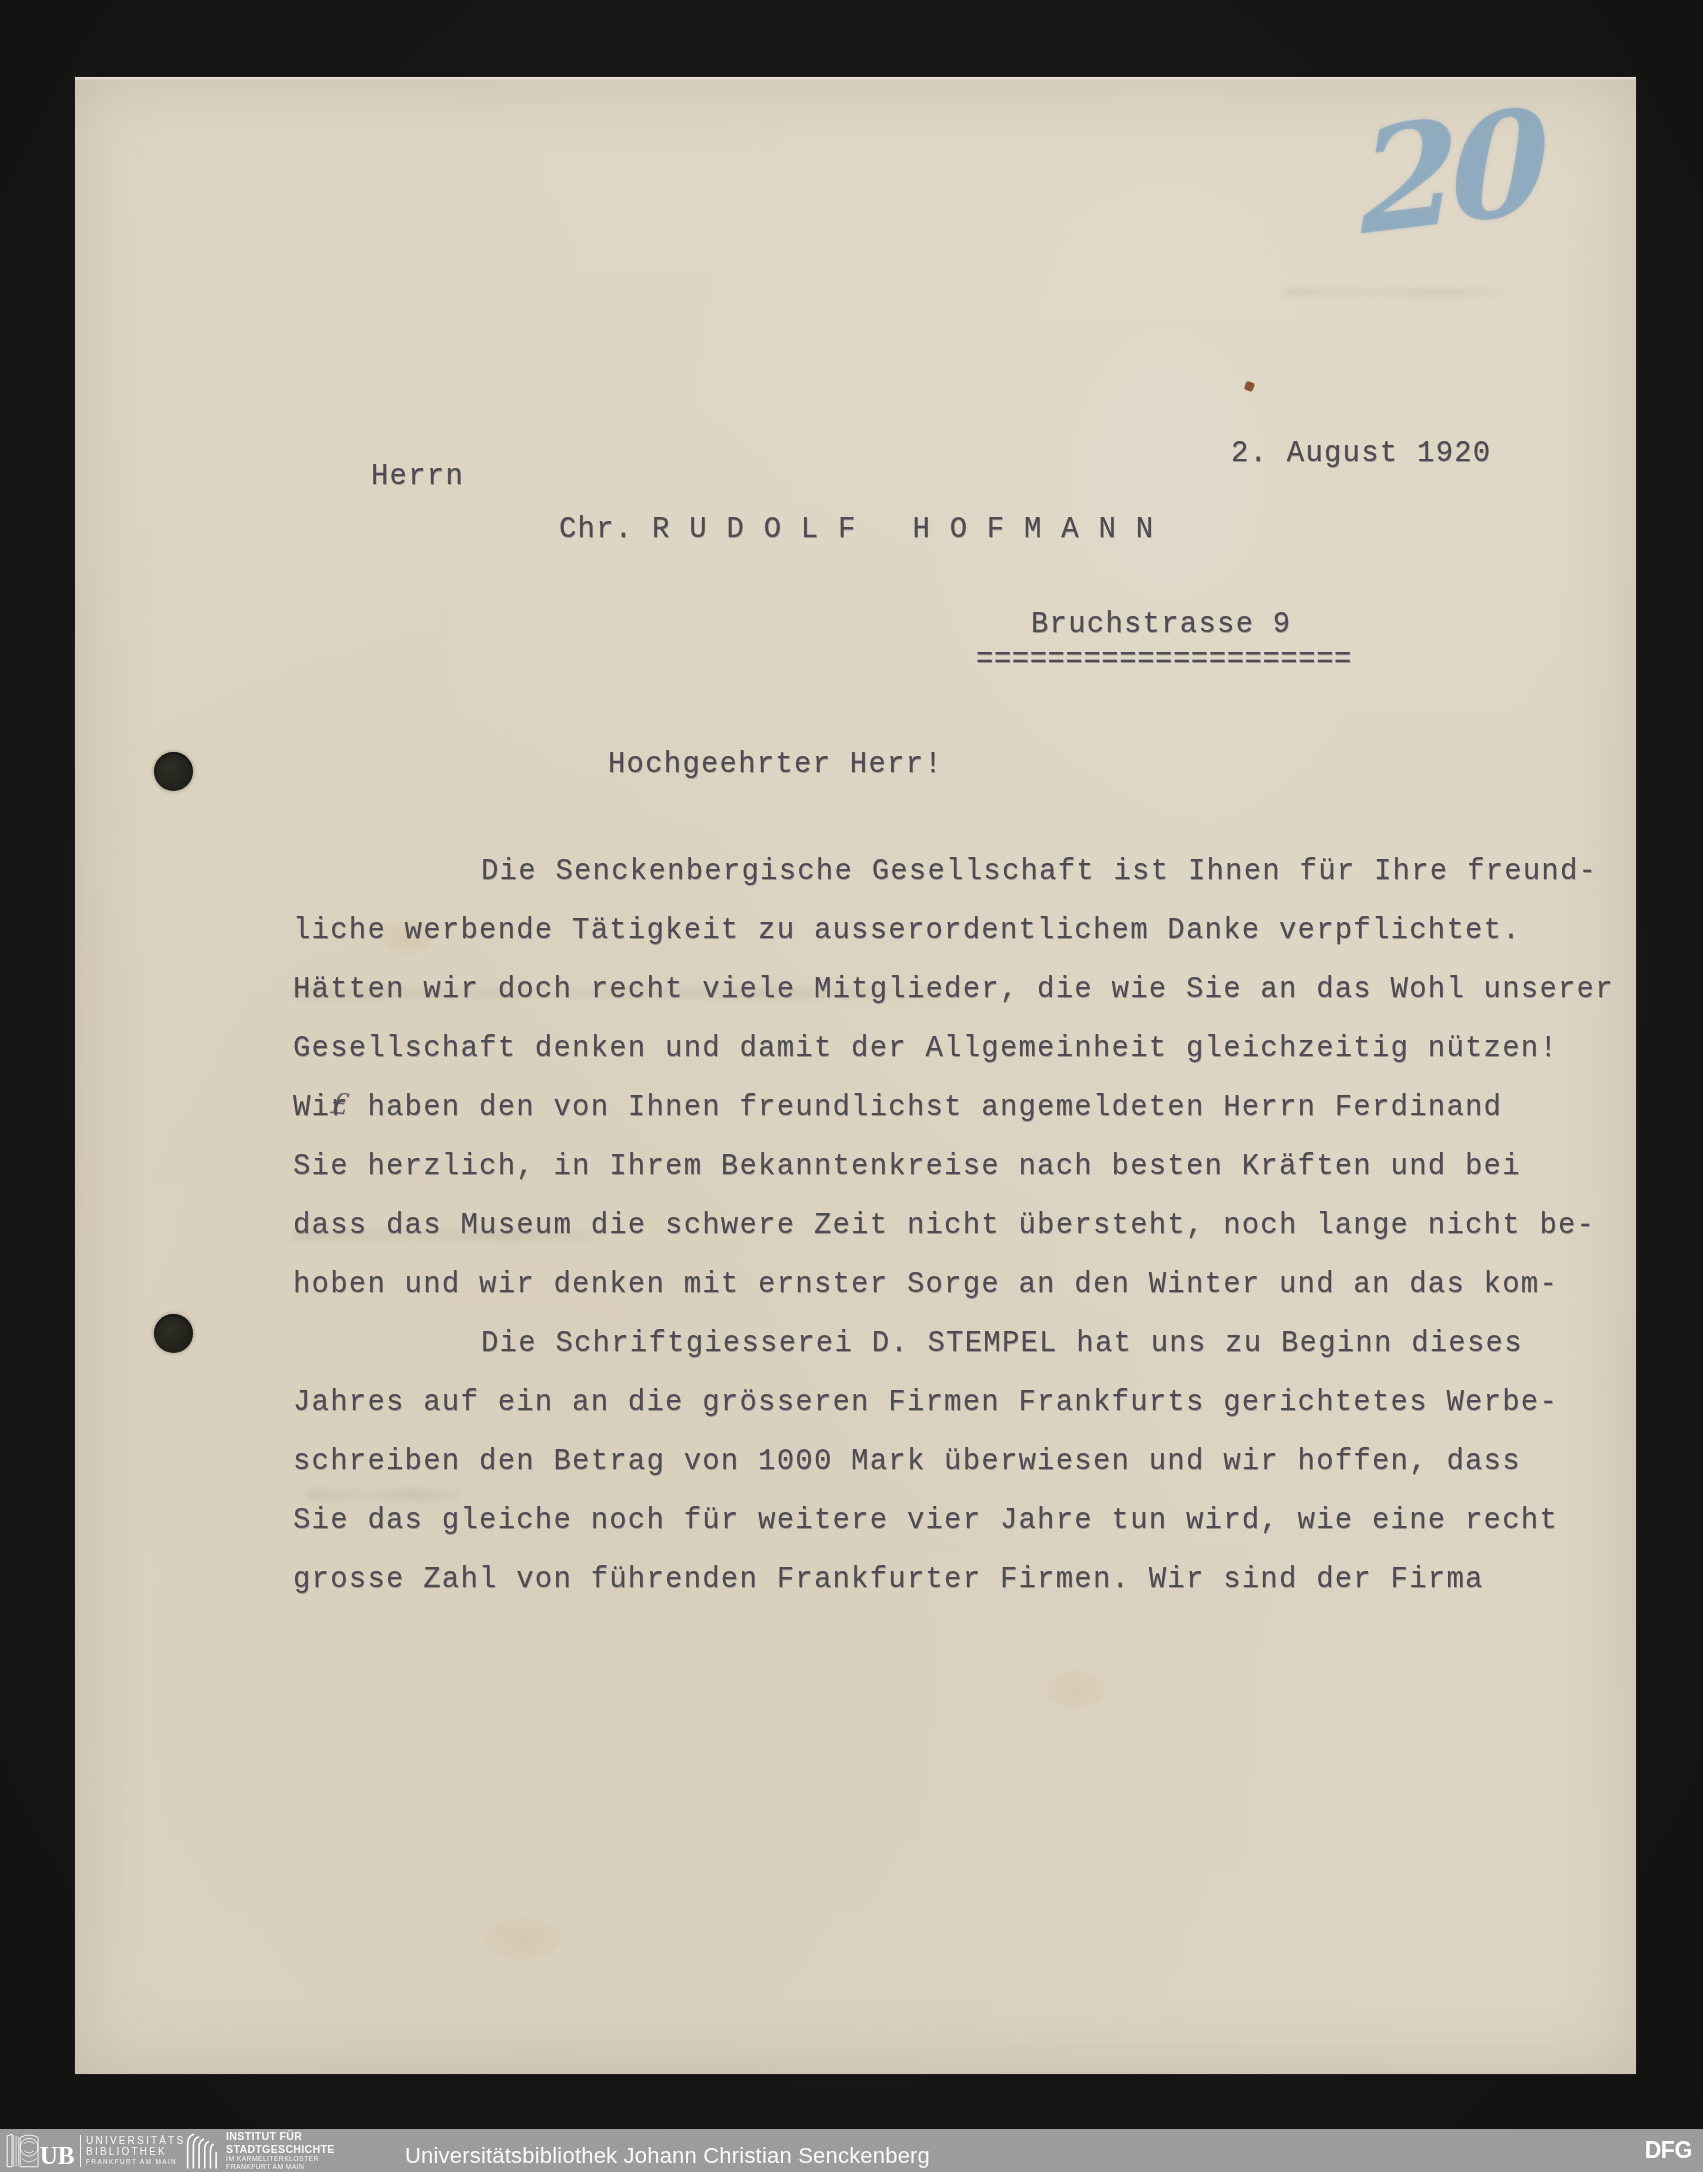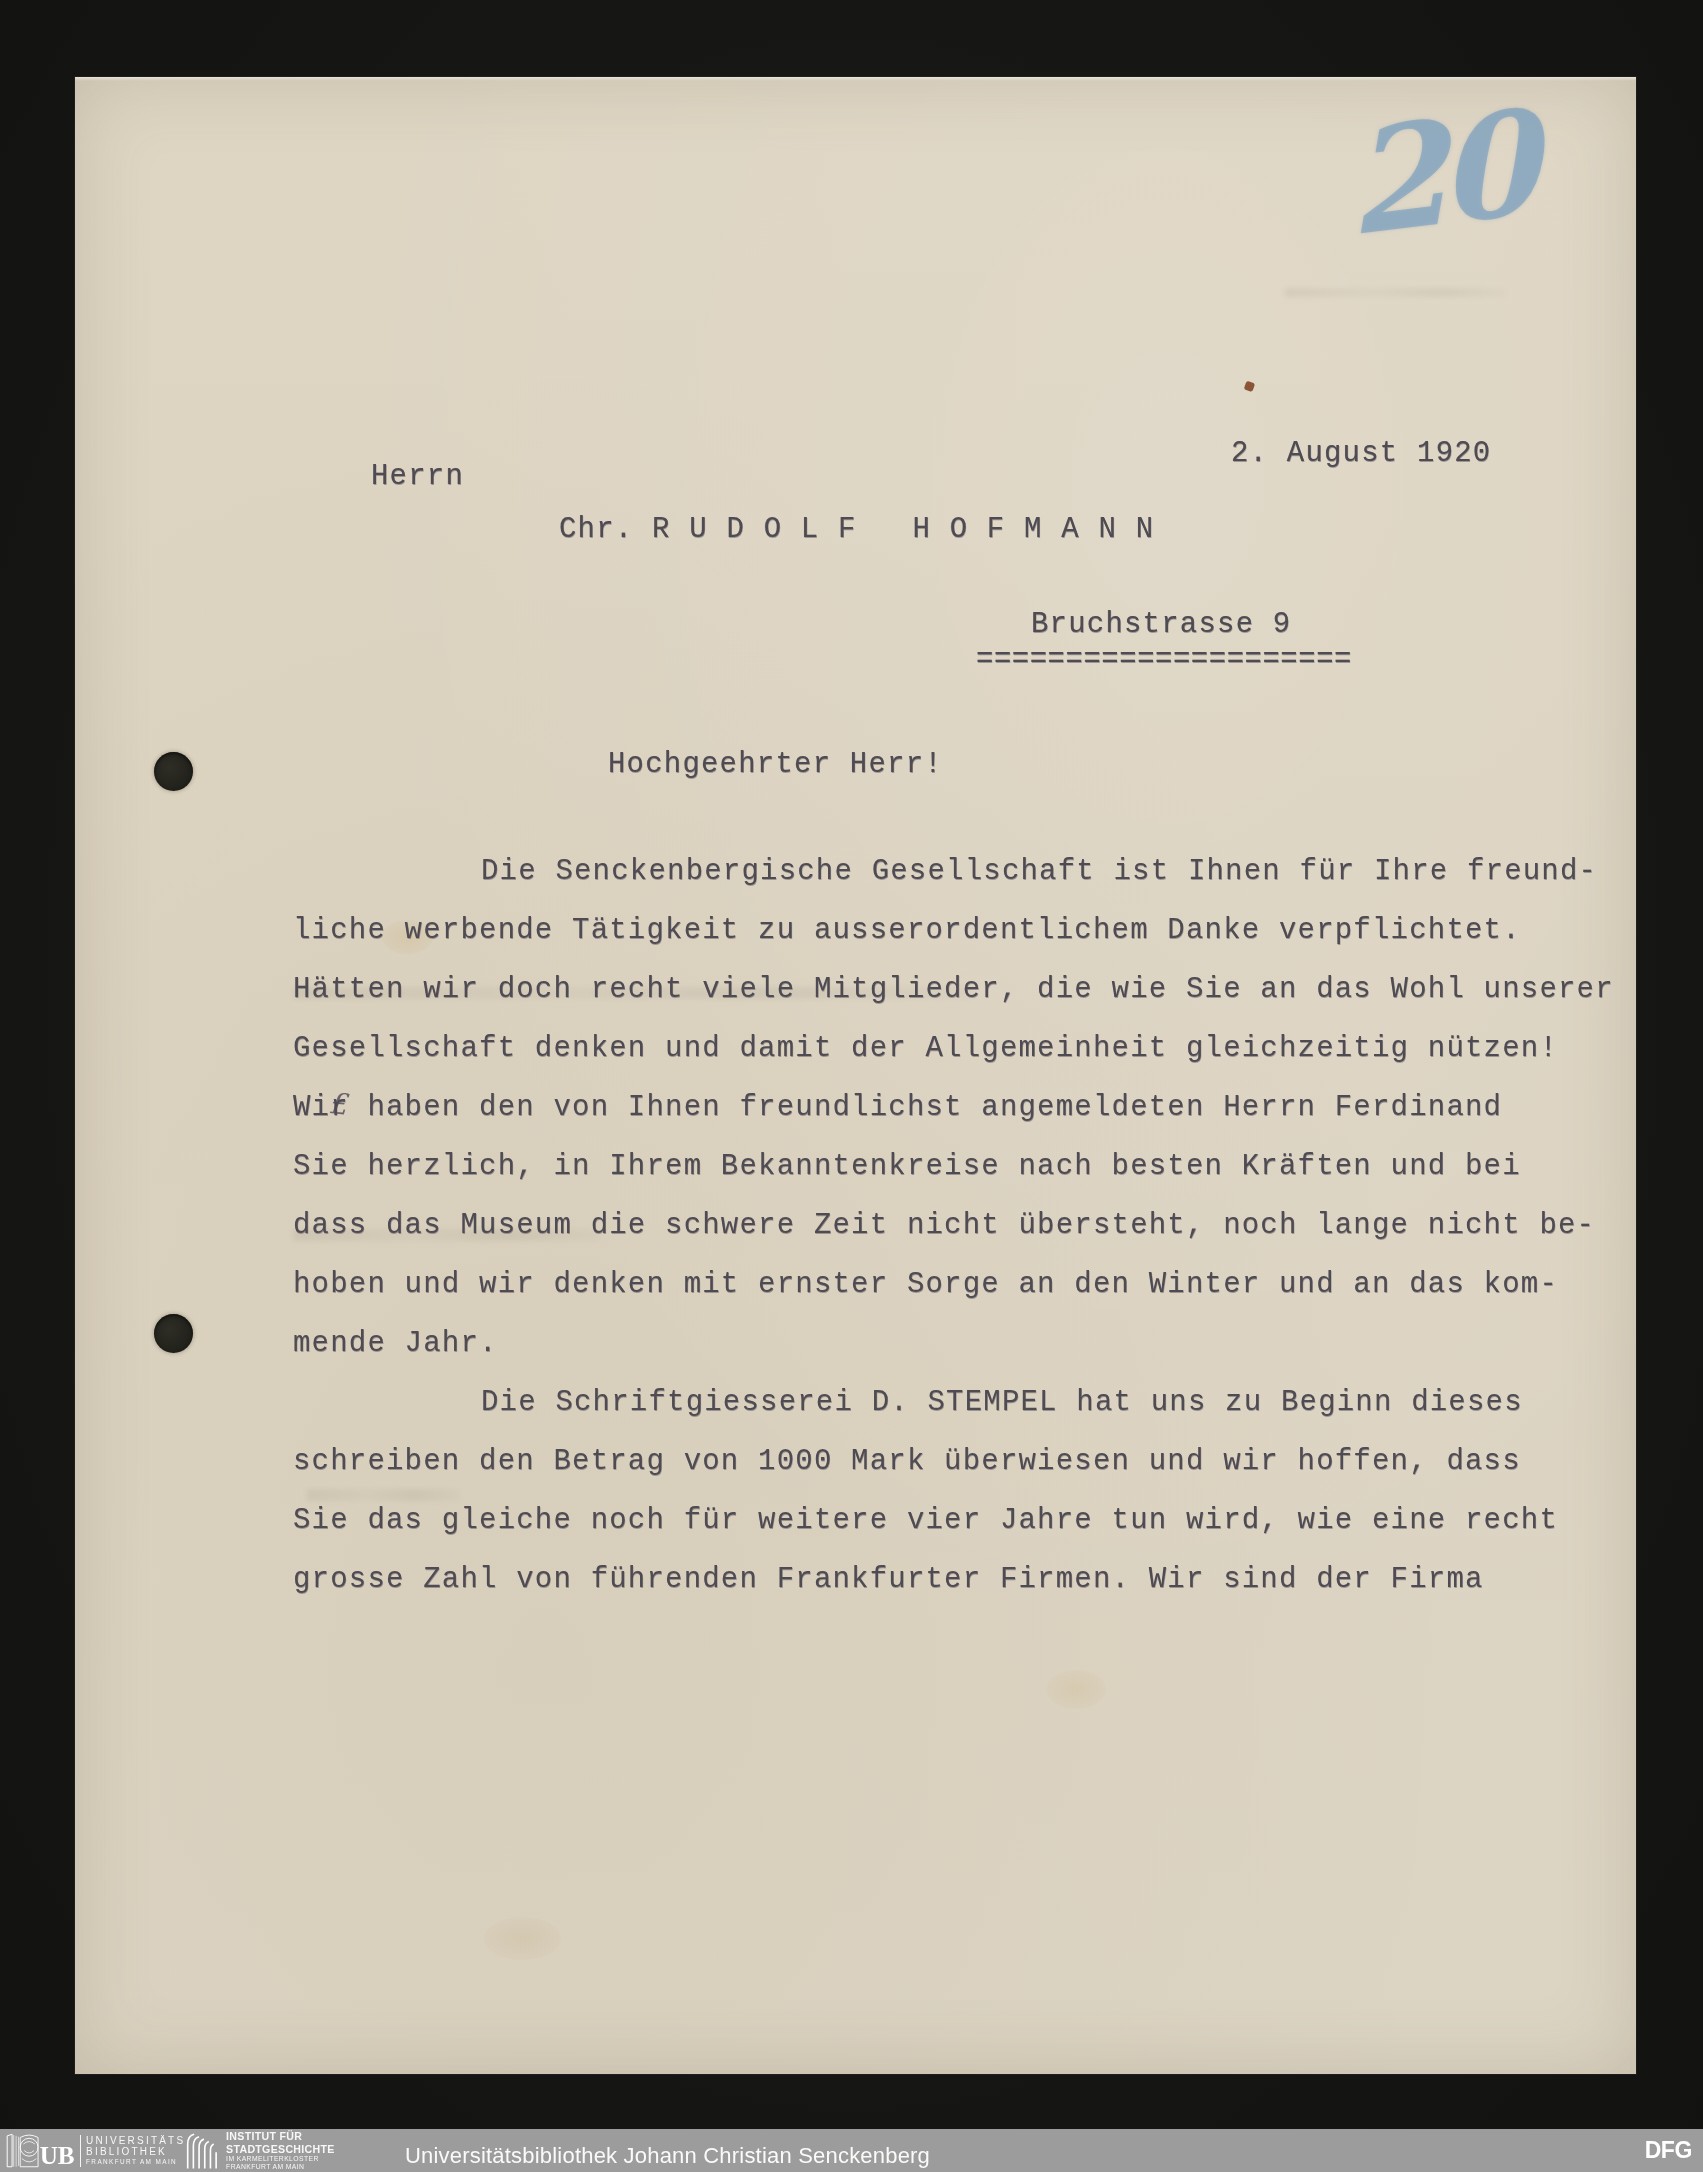--- a/index.html
+++ b/index.html
@@ -111,22 +111,22 @@
 
     <div class="body-block">
       <div class="line indent">Die Senckenbergische Gesellschaft ist Ihnen für Ihre freund-</div>
       <div class="line">liche werbende Tätigkeit zu ausserordentlichem Danke verpflichtet.</div>
       <div class="line">Hätten wir doch recht viele Mitglieder, die wie Sie an das Wohl unserer</div>
       <div class="line">Gesellschaft denken und damit der Allgemeinheit gleichzeitig nützen!</div>
       <div class="line">Wir haben den von Ihnen freundlichst angemeldeten Herrn Ferdinand</div>
       <div class="line">Sie herzlich, in Ihrem Bekanntenkreise nach besten Kräften und bei</div>
       <div class="line">dass das Museum die schwere Zeit nicht übersteht, noch lange nicht be-</div>
       <div class="line">hoben und wir denken mit ernster Sorge an den Winter und an das kom-</div>
-      <div class="line">mende Jahr.</div>
       <div class="line indent">Die Schriftgiesserei D. STEMPEL hat uns zu Beginn dieses</div>
+      <div class="line">Jahres auf ein an die grösseren Firmen Frankfurts gerichtetes Werbe-</div>
       <div class="line">schreiben den Betrag von 1000 Mark überwiesen und wir hoffen, dass</div>
       <div class="line">Sie das gleiche noch für weitere vier Jahre tun wird, wie eine recht</div>
       <div class="line">grosse Zahl von führenden Frankfurter Firmen. Wir sind der Firma</div>
     </div>
   </div>
 
   <div class="footer-bar">
 
     <div class="ub-group">
       <svg class="ub-emblem" viewBox="0 0 90 48" fill="none" xmlns="http://www.w3.org/2000/svg">

